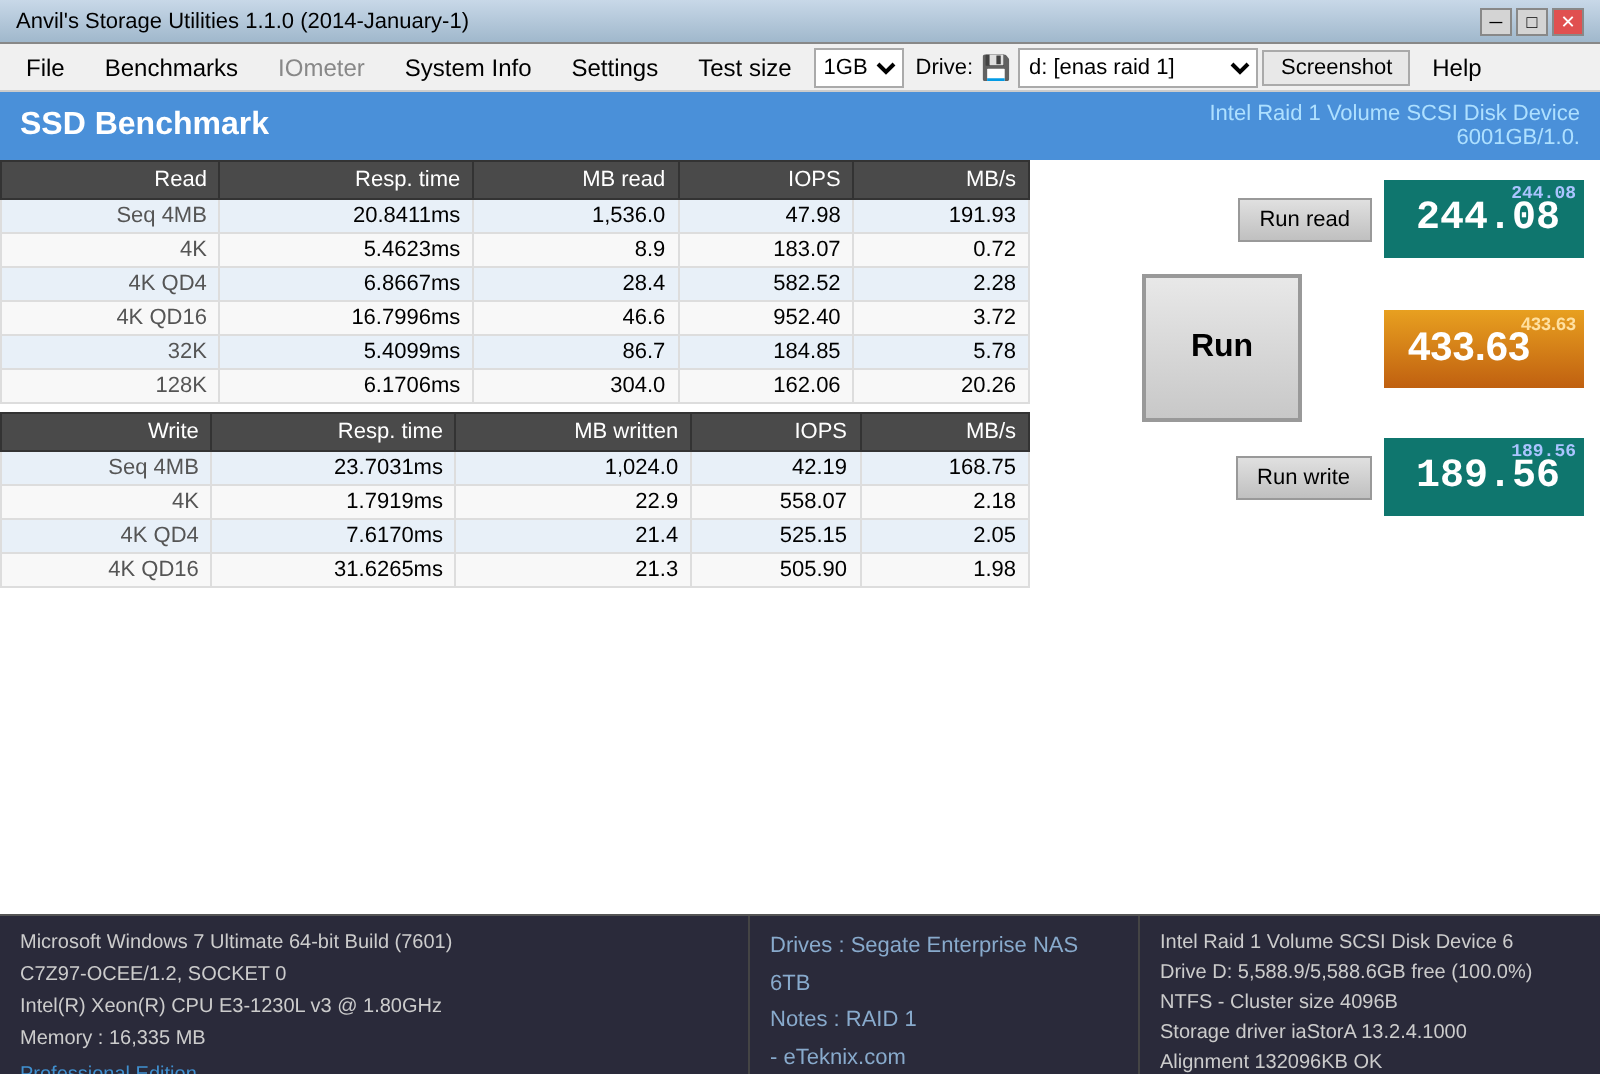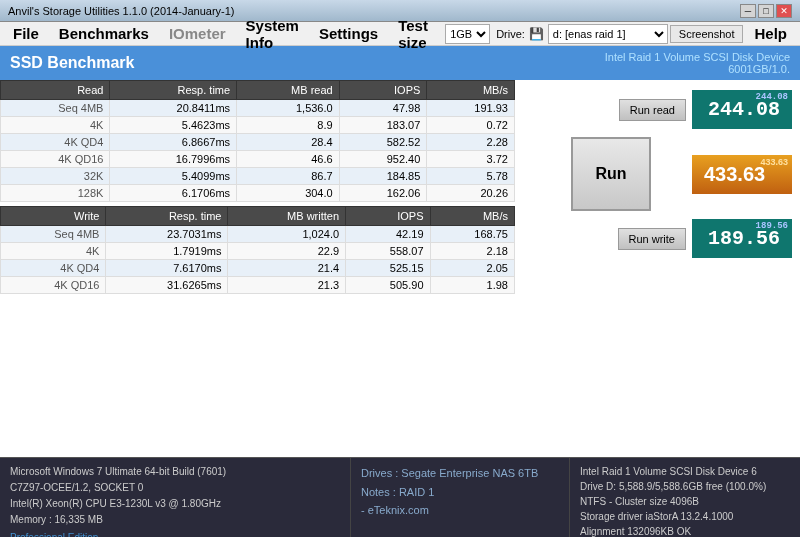--- a/index.html
+++ b/index.html
@@ -49,24 +49,23 @@
       height: 24px;
       display: flex;
       align-items: center;
       padding: 0 4px;
       border-bottom: 1px solid #ccc;
       gap: 2px;
     }
     .menu-item {
       padding: 2px 8px;
       cursor: pointer;
-      font-size: 15px;
+      font-size: 12px;
       color: #000;
       border: 1px solid transparent;
-      font-weight: bold;
     }
     .menu-select {
       height: 20px;
       font-size: 11px;
       border: 1px solid #aaa;
       background: white;
     }
     .drive-select {
       height: 20px;
       font-size: 11px;
@@ -240,21 +239,21 @@
       padding: 6px 10px;
       color: #ccc;
       font-size: 10px;
       line-height: 1.6;
     }
     .bottom-left .pro-edition {
       color: #4090d0;
       margin-top: 2px;
     }
     .bottom-middle {
-      width: 220px;
+      width: 196px;
       padding: 6px 10px;
       color: #88aacc;
       font-size: 11px;
       line-height: 1.7;
       border-left: 1px solid #444;
       border-right: 1px solid #444;
     }
     .bottom-right {
       width: 230px;
       padding: 6px 10px;

